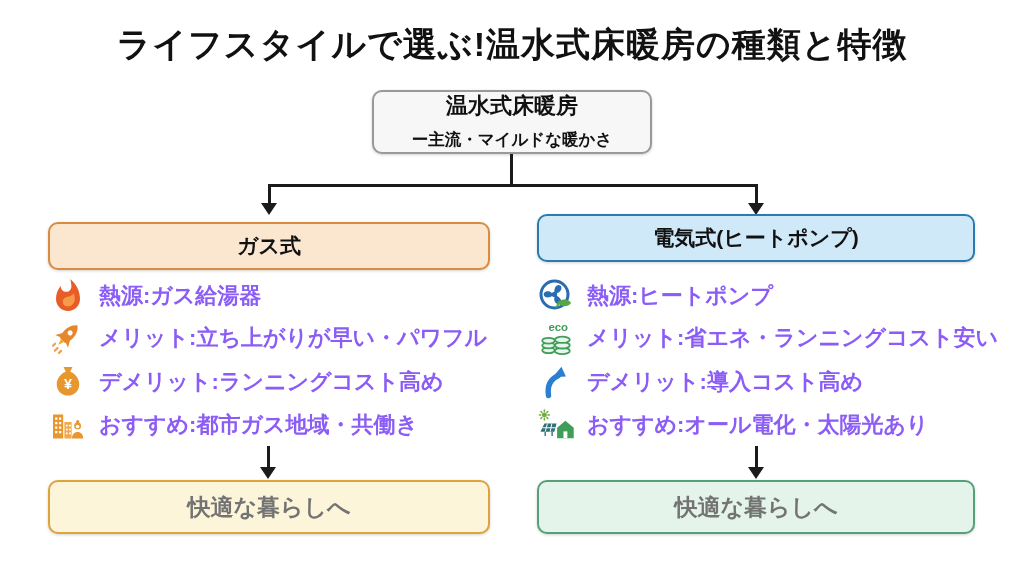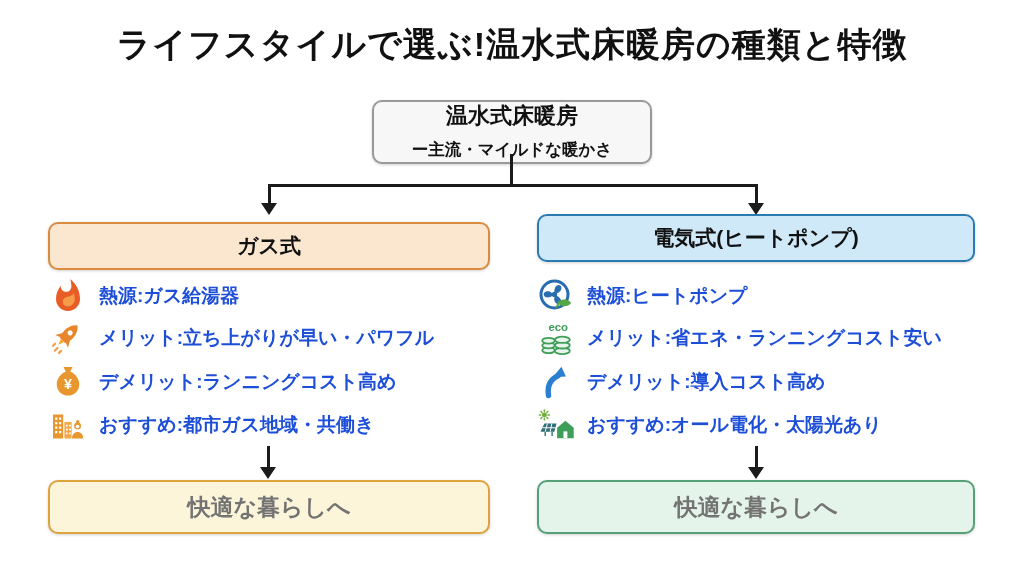--- a/index.html
+++ b/index.html
@@ -9,33 +9,33 @@
   }
   .title{
     position:absolute;top:22px;left:0;width:100%;text-align:center;
     font-size:34px;font-weight:900;color:#111;letter-spacing:1px;
   }
   .box{
     position:absolute;box-sizing:border-box;display:flex;flex-direction:column;
     align-items:center;justify-content:center;border-radius:10px;
     box-shadow:0 1px 3px rgba(0,0,0,.18);
   }
-  .root{left:372px;top:100px;width:280px;height:64px;background:#f7f7f7;border:2px solid #999;}
+  .root{left:372px;top:90px;width:280px;height:64px;background:#f7f7f7;border:2px solid #999;}
   .root-title{font-size:22px;font-weight:800;color:#111;line-height:1.15;}
   .root-sub{font-size:16.5px;font-weight:700;color:#111;margin-top:11px;}
   .hdr-text{font-size:21px;font-weight:800;color:#111;}
   .gas-hdr{left:48px;top:222px;width:442px;height:48px;background:#fbe7d0;border:2.5px solid #d98c3f;}
   .elec-hdr{left:537px;top:214px;width:438px;height:48px;background:#cfe9f8;border:2.5px solid #2a7cb0;}
   .ftr-text{font-size:23px;font-weight:800;color:#737373;}
   .gas-ftr{left:48px;top:480px;width:442px;height:54px;background:#fdf5da;border:2.5px solid #dfa33e;}
   .elec-ftr{left:537px;top:480px;width:438px;height:54px;background:#e4f4ea;border:2.5px solid #56a077;}
   .row{position:absolute;height:38px;display:flex;align-items:center;gap:13px;}
   .row .ic{width:36px;height:36px;flex:0 0 36px;display:flex;align-items:center;justify-content:center;}
   .row .ic svg{width:36px;height:36px;}
-  .row .tx{font-size:19px;font-weight:700;color:#1d4ed8;white-space:nowrap;}
+  .row .tx{font-size:22px;font-weight:700;color:#8b5cf6;white-space:nowrap;}
   .line{position:absolute;background:#1b1b1b;}
   .ahead{position:absolute;width:0;height:0;border-left:8px solid transparent;border-right:8px solid transparent;border-top:12px solid #1b1b1b;}
 </style>
 </head>
 <body>
 
 <div class="canvas">
 
   <div class="title">ライフスタイルで選ぶ!温水式床暖房の種類と特徴</div>
 

